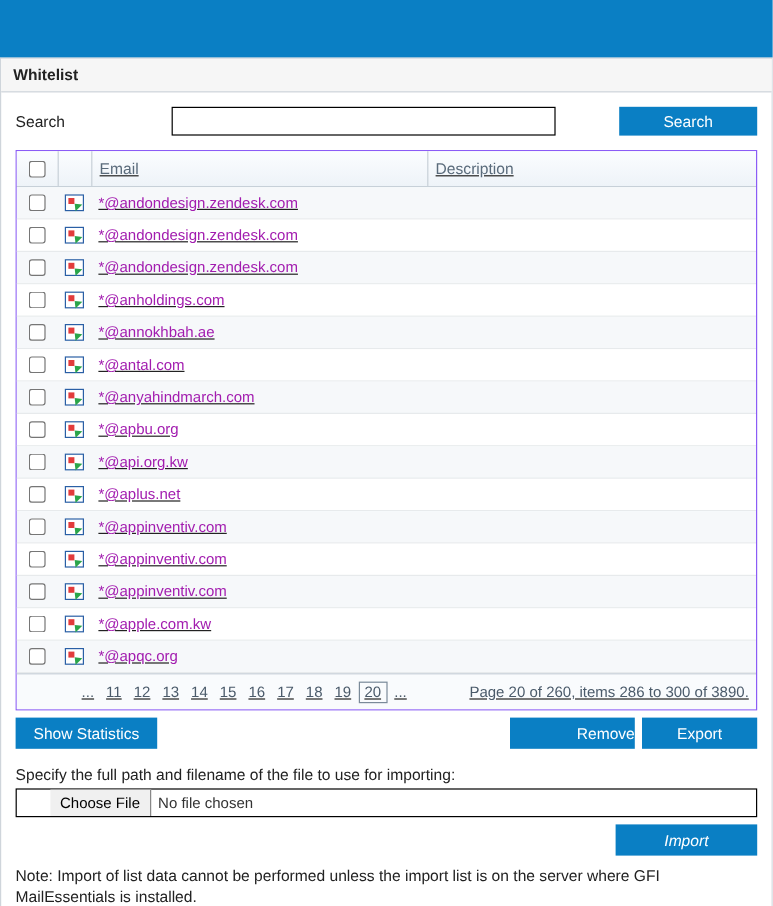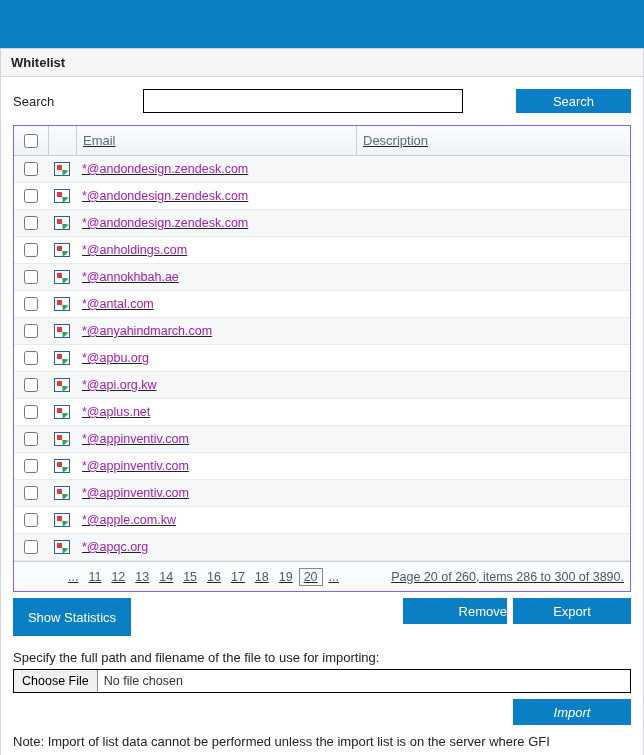--- a/index.html
+++ b/index.html
@@ -179,35 +179,36 @@
     }
     .page-info {
       margin-left: auto;
       font-size: 12.5px;
     }
     .action-row {
       display: flex;
       margin-top: 6px;
       gap: 6px;
     }
-    .btn-stats { width: 118px; height: 38px; }
+    .btn-stats { width: 118px; height: 26px; }
     .btn-remove { width: 104px; height: 26px; text-align: right; }
-    .btn-export { width: 118px; height: 26px; }
+    .btn-export { width: 96px; height: 26px; }
     .spacer { flex: 1; }
     .import-label {
       display: block;
       margin-top: 14px;
       margin-bottom: 4px;
       font-size: 13px;
     }
     .file-chooser {
       display: flex;
       border: 1px solid #000;
       width: 100%;
       height: 24px;
+      padding-left: 28px;
     }
     .file-btn {
       background: #f0f0f0;
       border: none;
       border-right: 1px solid #888;
       padding: 0 8px;
       font-size: 12.5px;
       cursor: pointer;
     }
     .file-text {

